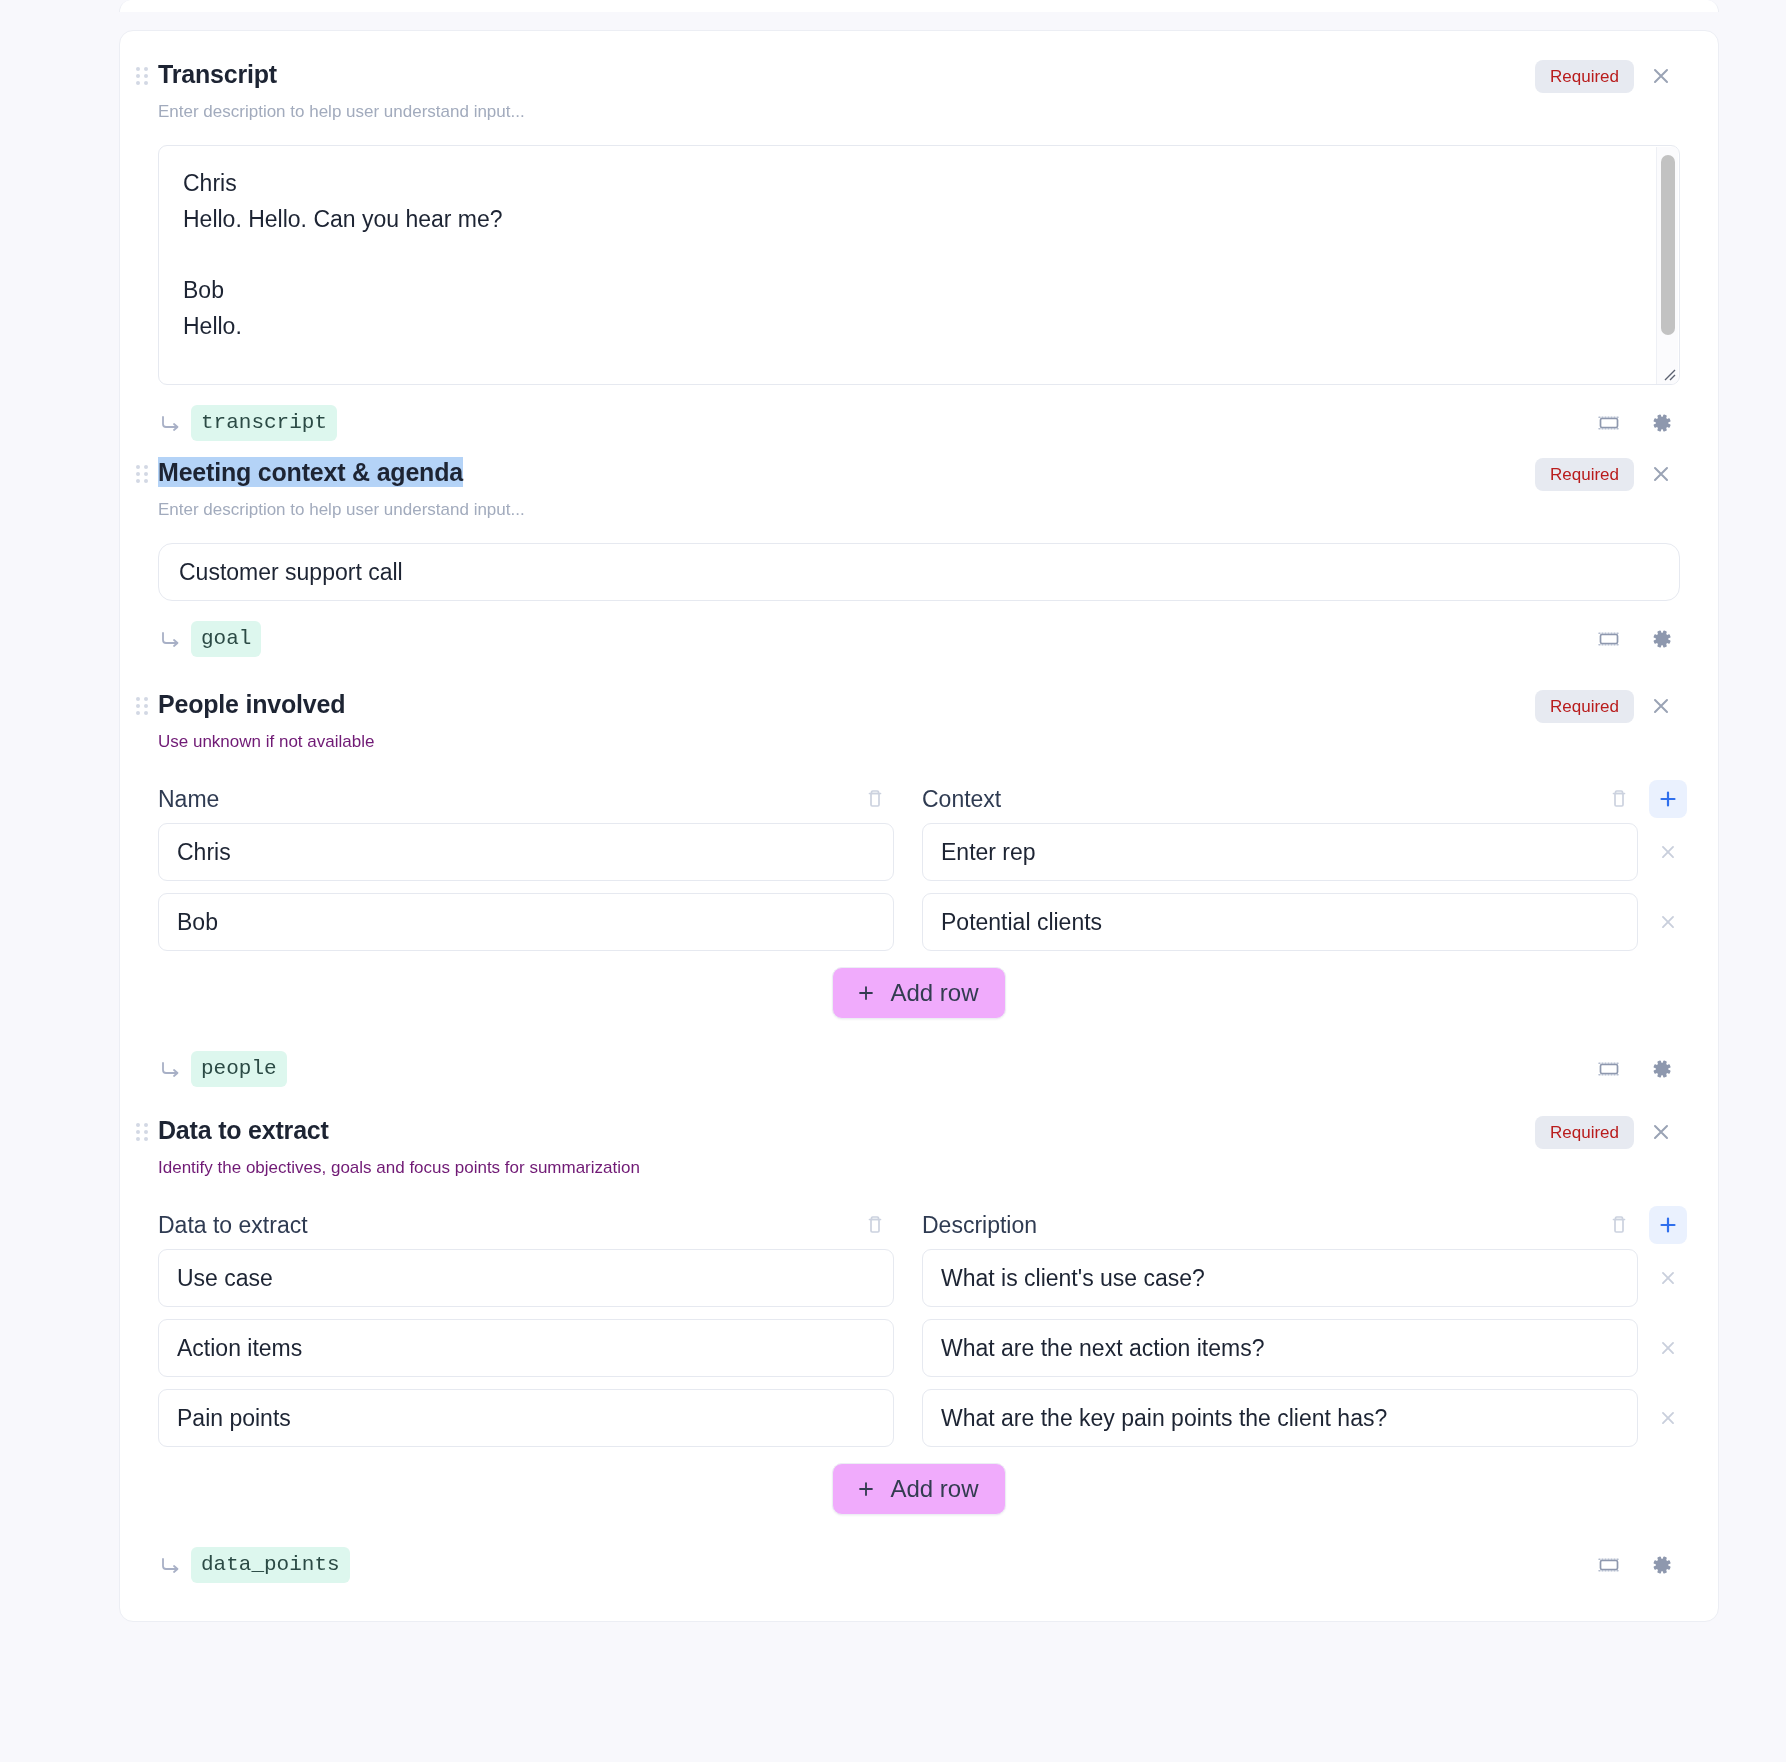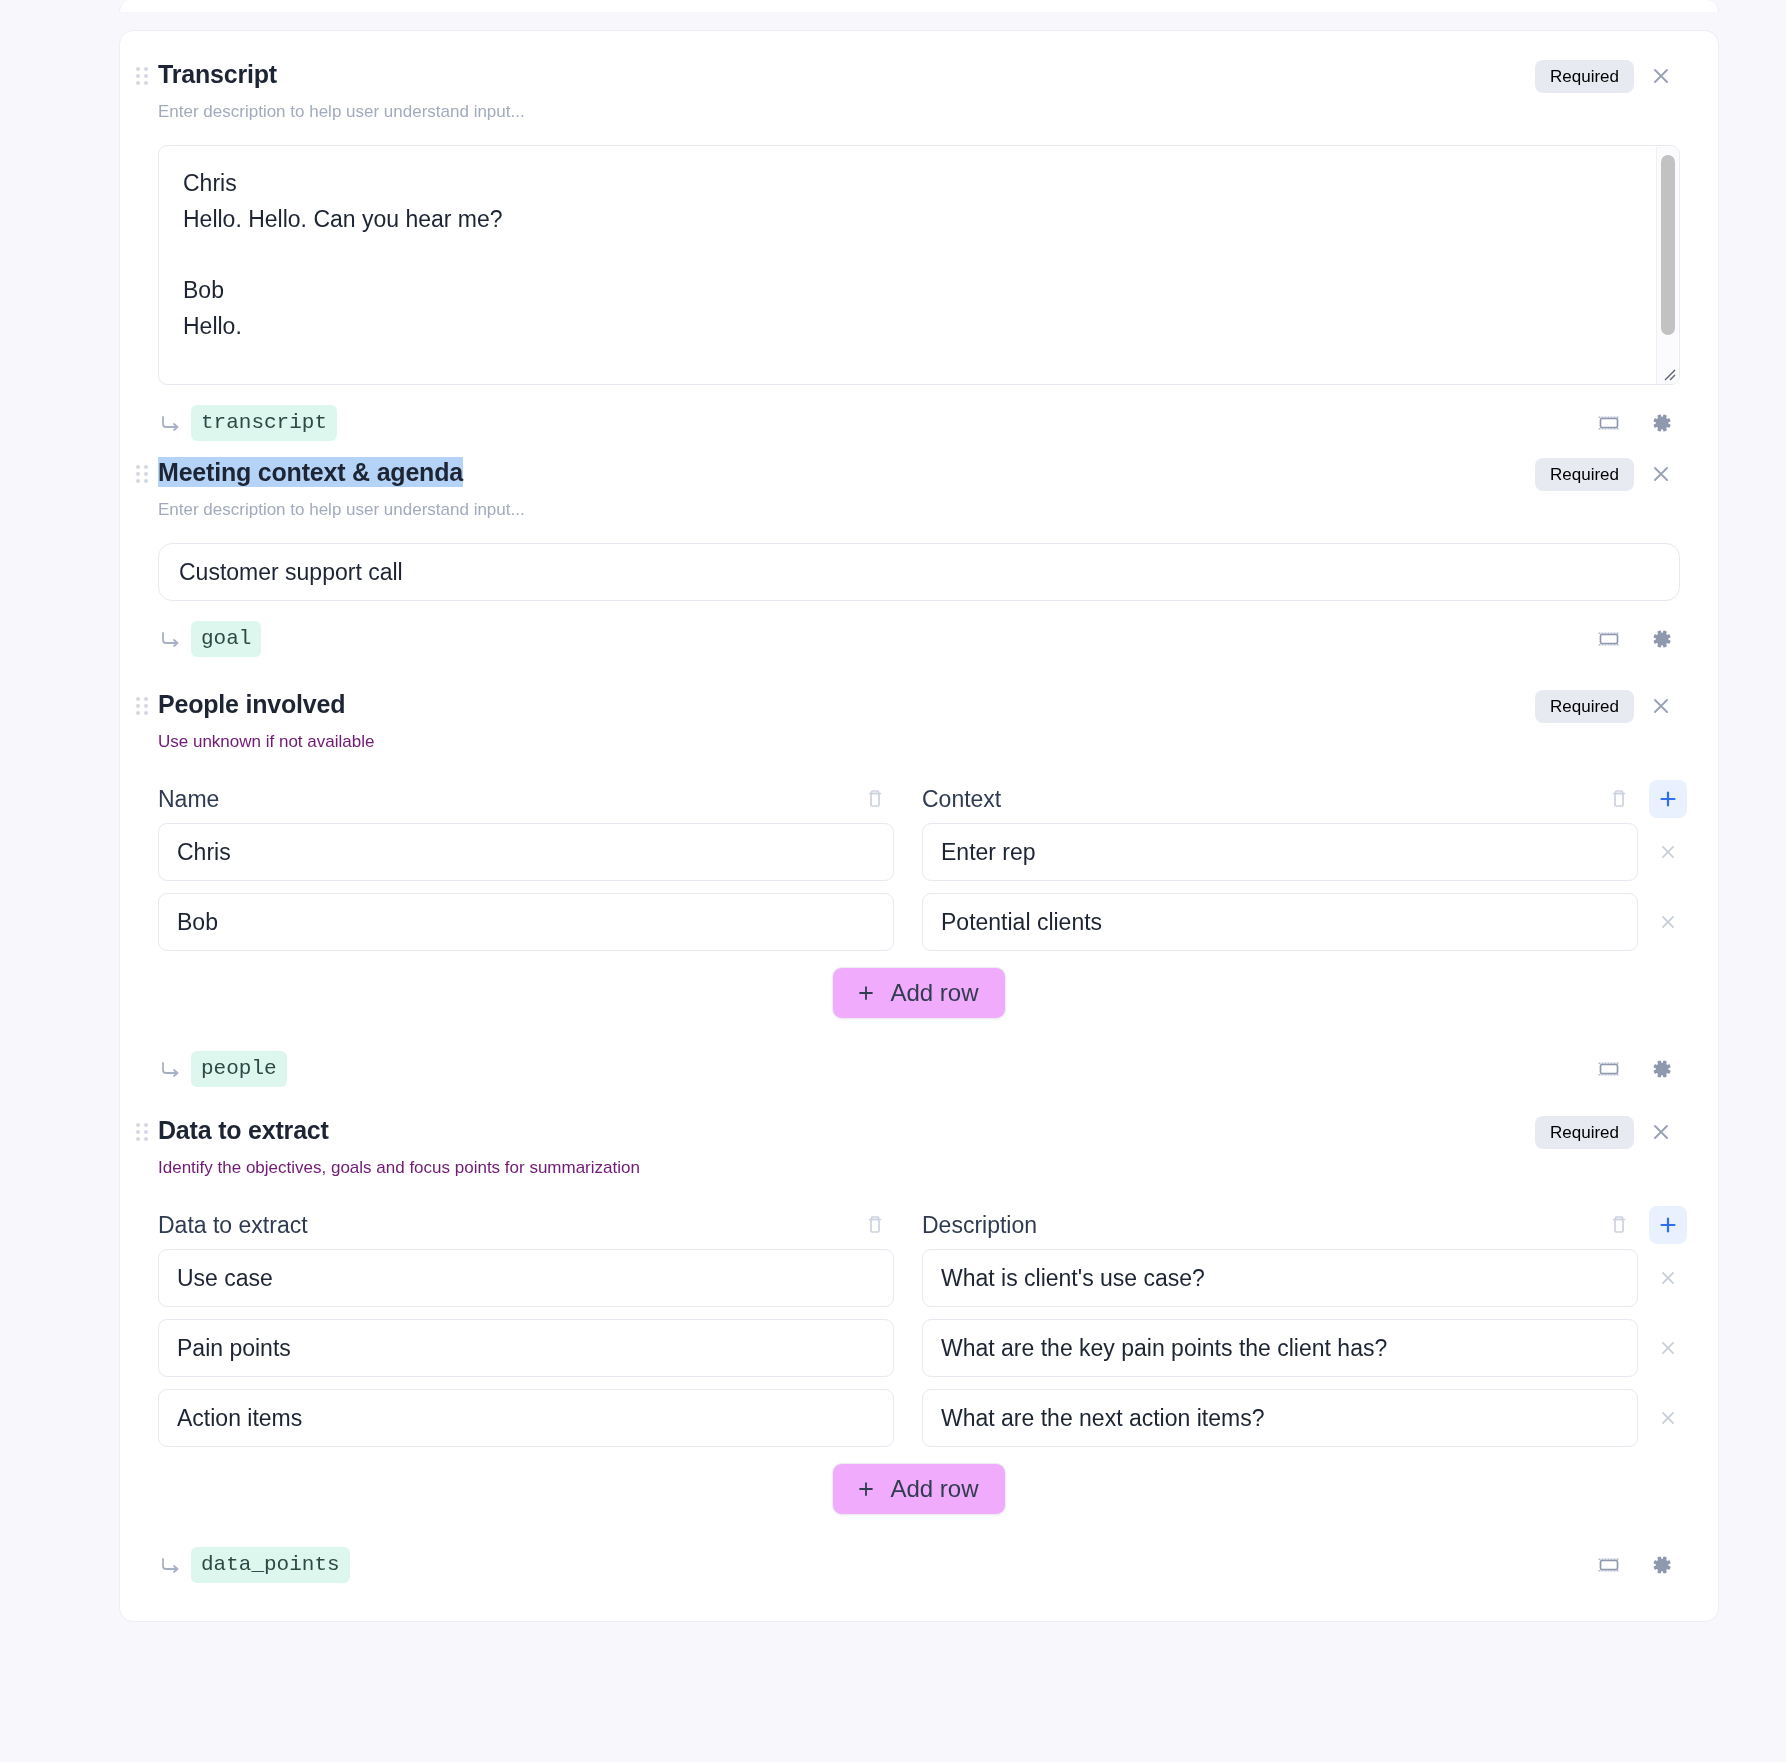--- a/index.html
+++ b/index.html
@@ -106,21 +106,21 @@
     position: absolute;
     right: 0px;
     top: -2px;
     display: flex;
     align-items: center;
     gap: 8px;
   }
 
   .badge-required {
     background: #e7eaf1;
-    color: #000000;
+    color: #b91c1c;
     font-size: 17px;
     font-weight: 500;
     padding: 8px 15px;
     border-radius: 8px;
     line-height: 1;
   }
 
   .icon-btn {
     width: 38px;
     height: 38px;
@@ -644,48 +644,48 @@
               <svg width="22" height="22" viewBox="0 0 24 24" fill="none" stroke="#c9cfdc" stroke-width="2" stroke-linecap="round">
                   <path d="M6.5 6.5l11 11M17.5 6.5l-11 11"></path>
                 </svg>
             </button>
           </div>
         </div>
 
         <div class="tbl-row">
           <div class="col-a">
               <div class="cell-input">
-                <span>Pain points</span>
+                <span>Action items</span>
               </div>
             </div>
           <div class="col-gap"></div>
           <div class="col-b">
               <div class="cell-input">
-                <span>What are the key pain points the client has?</span>
+                <span>What are the next action items?</span>
               </div>
             </div>
           <div class="col-x">
             <button class="row-del">
               <svg width="22" height="22" viewBox="0 0 24 24" fill="none" stroke="#c9cfdc" stroke-width="2" stroke-linecap="round">
                   <path d="M6.5 6.5l11 11M17.5 6.5l-11 11"></path>
                 </svg>
             </button>
           </div>
         </div>
 
         <div class="tbl-row">
           <div class="col-a">
               <div class="cell-input">
-                <span>Action items</span>
+                <span>Pain points</span>
               </div>
             </div>
           <div class="col-gap"></div>
           <div class="col-b">
               <div class="cell-input">
-                <span>What are the next action items?</span>
+                <span>What are the key pain points the client has?</span>
               </div>
             </div>
           <div class="col-x">
             <button class="row-del">
               <svg width="22" height="22" viewBox="0 0 24 24" fill="none" stroke="#c9cfdc" stroke-width="2" stroke-linecap="round">
                   <path d="M6.5 6.5l11 11M17.5 6.5l-11 11"></path>
                 </svg>
             </button>
           </div>
         </div>

